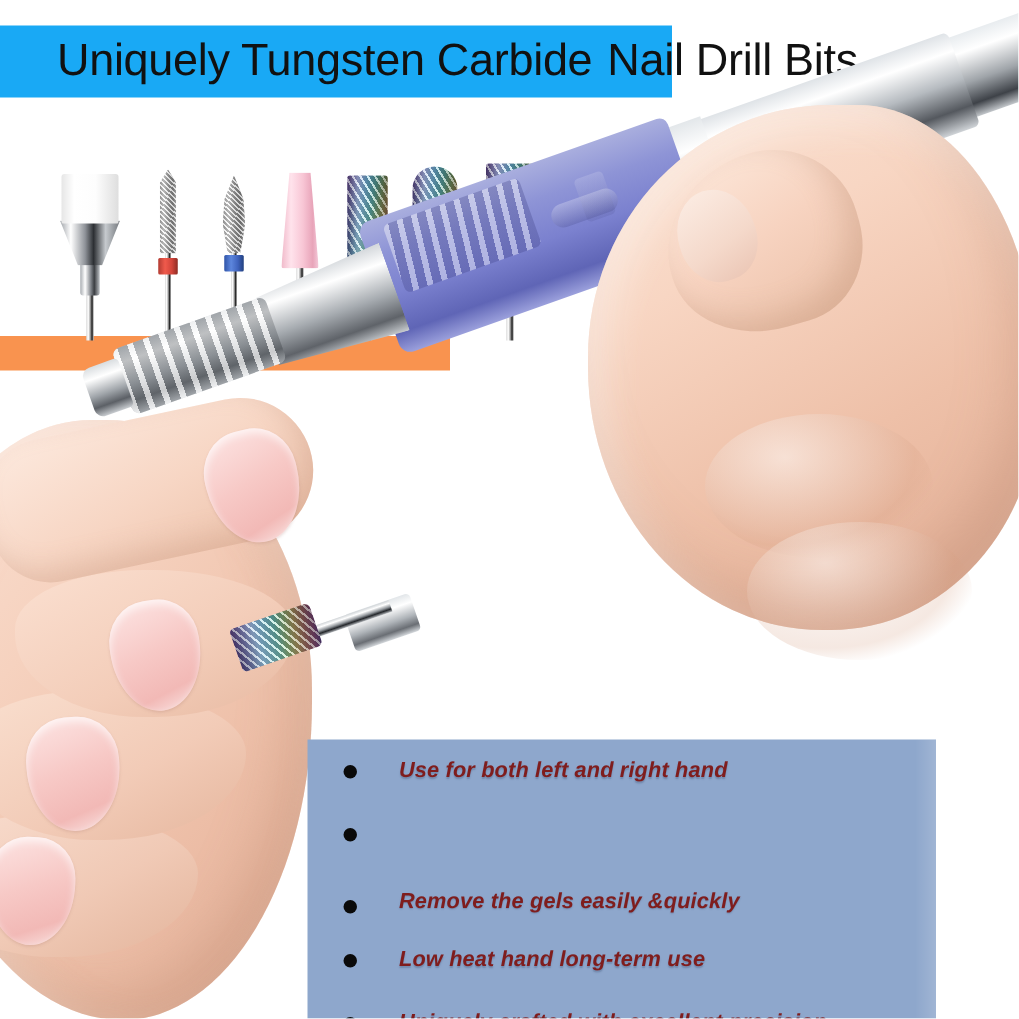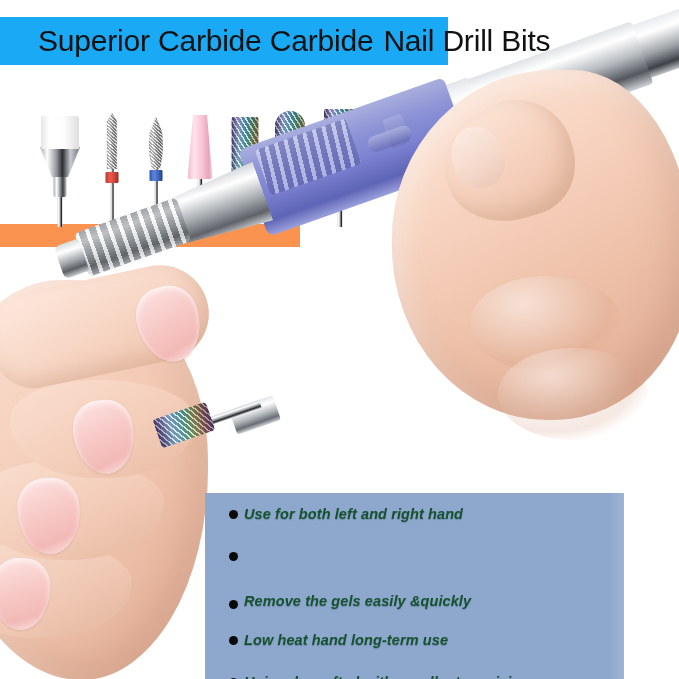--- a/index.html
+++ b/index.html
@@ -142,31 +142,31 @@
   #seg4{left:-48px;top:462px;width:180px;height:96px;
       background:linear-gradient(150deg,#f9ded0,#f0c9b5 58%,#e3b49b);}
 
   
   #features{position:absolute;left:205px;top:413px;width:419px;height:245px;
       background:#8ea7cc;}
   #features::after{content:"";position:absolute;right:0;top:0;width:14px;height:100%;
       background:linear-gradient(90deg,rgba(255,255,255,0),rgba(255,255,255,.16));}
   .feat-row{position:absolute;left:24px;height:22px;display:flex;align-items:center;}
   .dot{width:9px;height:9px;border-radius:50%;background:#0a0a0a;flex:0 0 auto;}
-  .feat-text{margin-left:6px;font-size:14.5px;font-style:italic;font-weight:bold;color:#14532d;
+  .feat-text{margin-left:28px;font-size:14.5px;font-style:italic;font-weight:bold;color:#7f1d1d;
       white-space:nowrap;letter-spacing:.1px;text-shadow:0 1px 1px rgba(60,80,115,.35);}
 </style>
 </head>
 <body>
 
 <div id="page">
 
   <div id="header">
     <div id="title-highlight"></div>
-    <div id="title-text"><span>Superior Carbide Carbide</span><span class="t2">Nail Drill Bits</span></div>
+    <div id="title-text"><span>Uniquely Tungsten Carbide</span><span class="t2">Nail Drill Bits</span></div>
   </div>
 
   <div id="bits-panel">
     <div id="bits-base"></div>
 
     <div class="bit" style="left:60px;">
       <div class="shank" style="height:32px;"></div>
       <div class="brush-neck"></div>
       <div class="brush-cup"></div>
       <div class="brush-head"></div>

